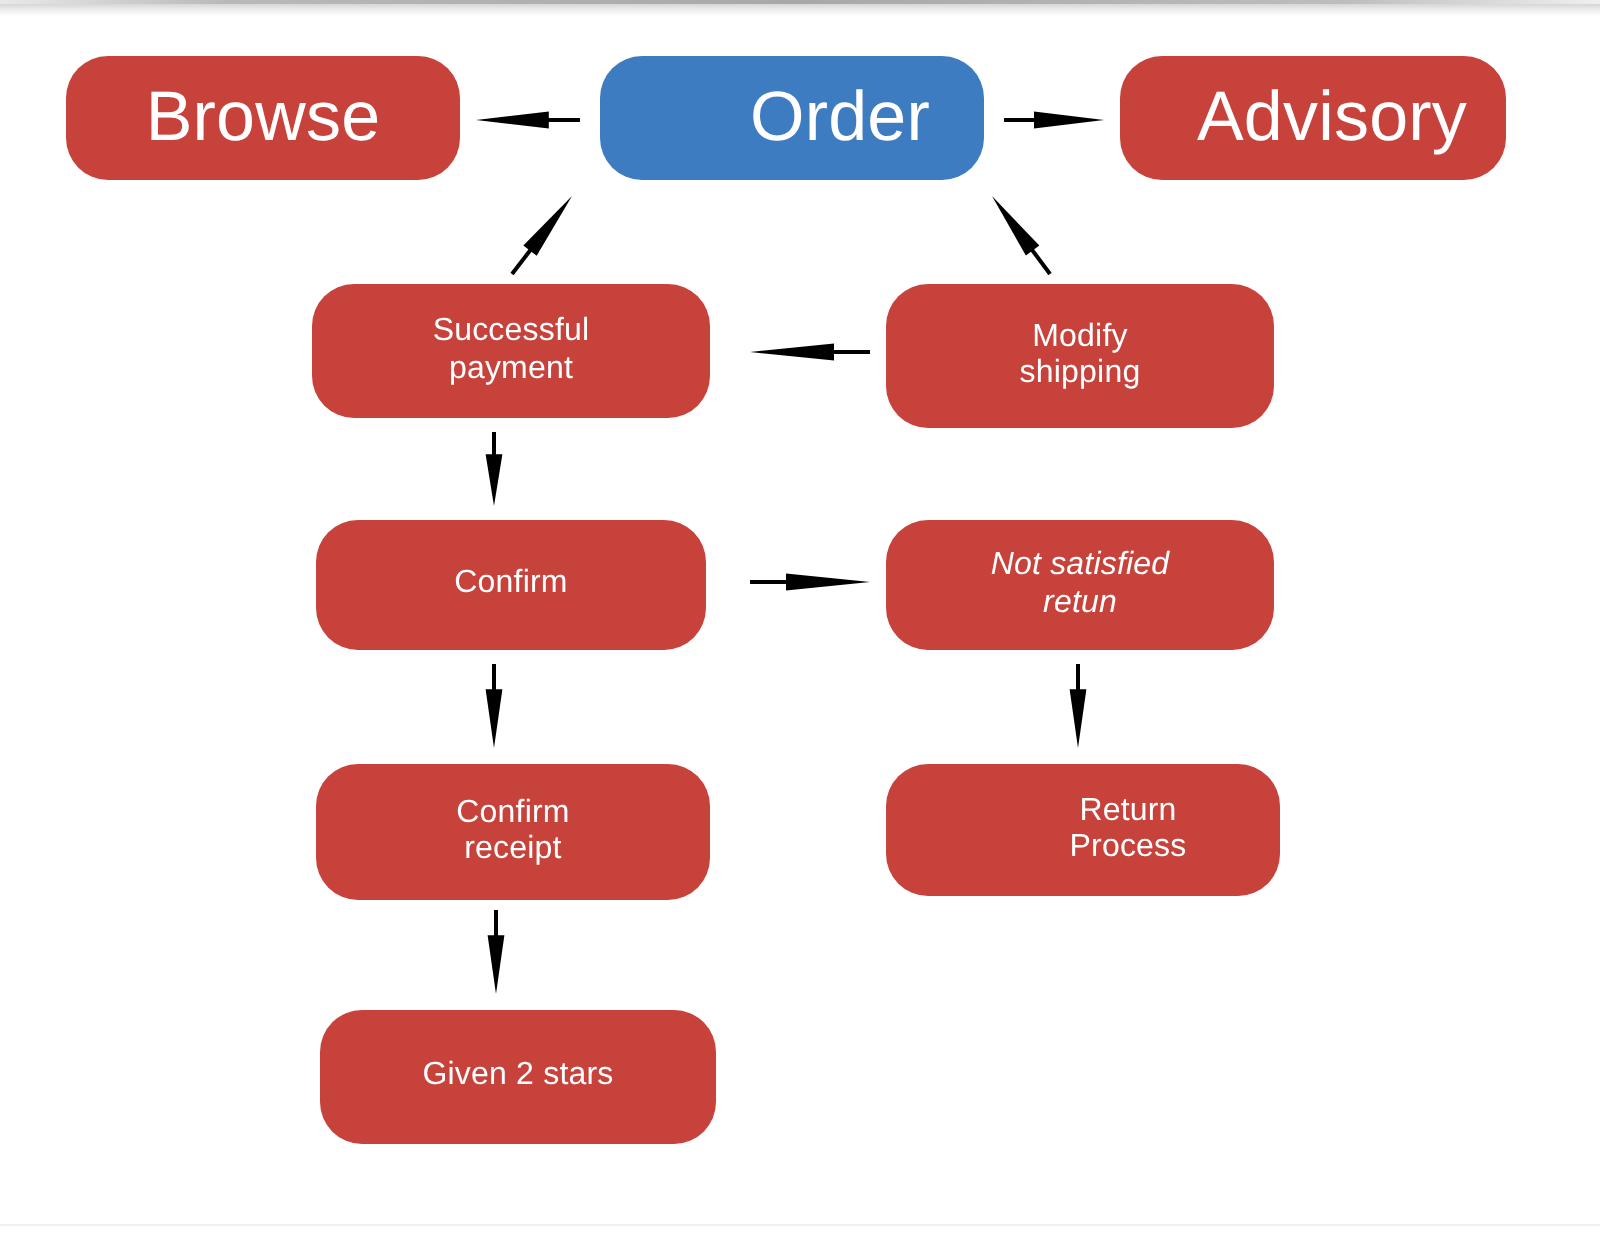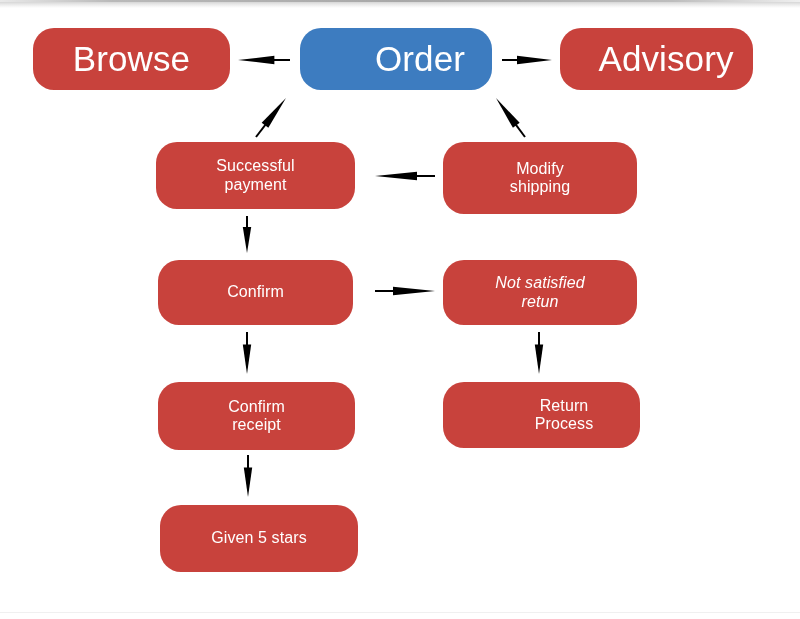--- a/index.html
+++ b/index.html
@@ -91,21 +91,21 @@
 payment</span></div>
       <div class="node red mid" style="left: 443px; top: 142px; width: 194px; height: 72px;"><span>Modify
 shipping</span></div>
       <div class="node red mid" style="left: 158px; top: 260px; width: 195px; height: 65px;"><span>Confirm</span></div>
       <div class="node red mid" style="left: 443px; top: 260px; width: 194px; height: 65px; font-style: italic;"><span>Not satisfied
 retun</span></div>
       <div class="node red mid" style="left: 158px; top: 382px; width: 197px; height: 68px;"><span>Confirm
 receipt</span></div>
       <div class="node red mid" style="left: 443px; top: 382px; width: 197px; height: 66px; padding-left: 45px;"><span>Return
 Process</span></div>
-      <div class="node red mid" style="left: 160px; top: 505px; width: 198px; height: 67px;"><span>Given 5 stars</span></div>
+      <div class="node red mid" style="left: 160px; top: 505px; width: 198px; height: 67px;"><span>Given 2 stars</span></div>
     </div>
 
   <svg class="arrows" id="arrows-layer" viewBox="0 0 800 619" width="800" height="619">
       <g>
         <line x1="290" y1="60" x2="268.16" y2="60" stroke="#000000" stroke-width="2"></line>
         <polygon points="274.4,55.8 274.4,64.2 238,60" fill="#000000"></polygon>
       </g>
       <g>
         <line x1="502" y1="60" x2="523" y2="60" stroke="#000000" stroke-width="2"></line>
         <polygon points="517,64.2 517,55.8 552,60" fill="#000000"></polygon>

